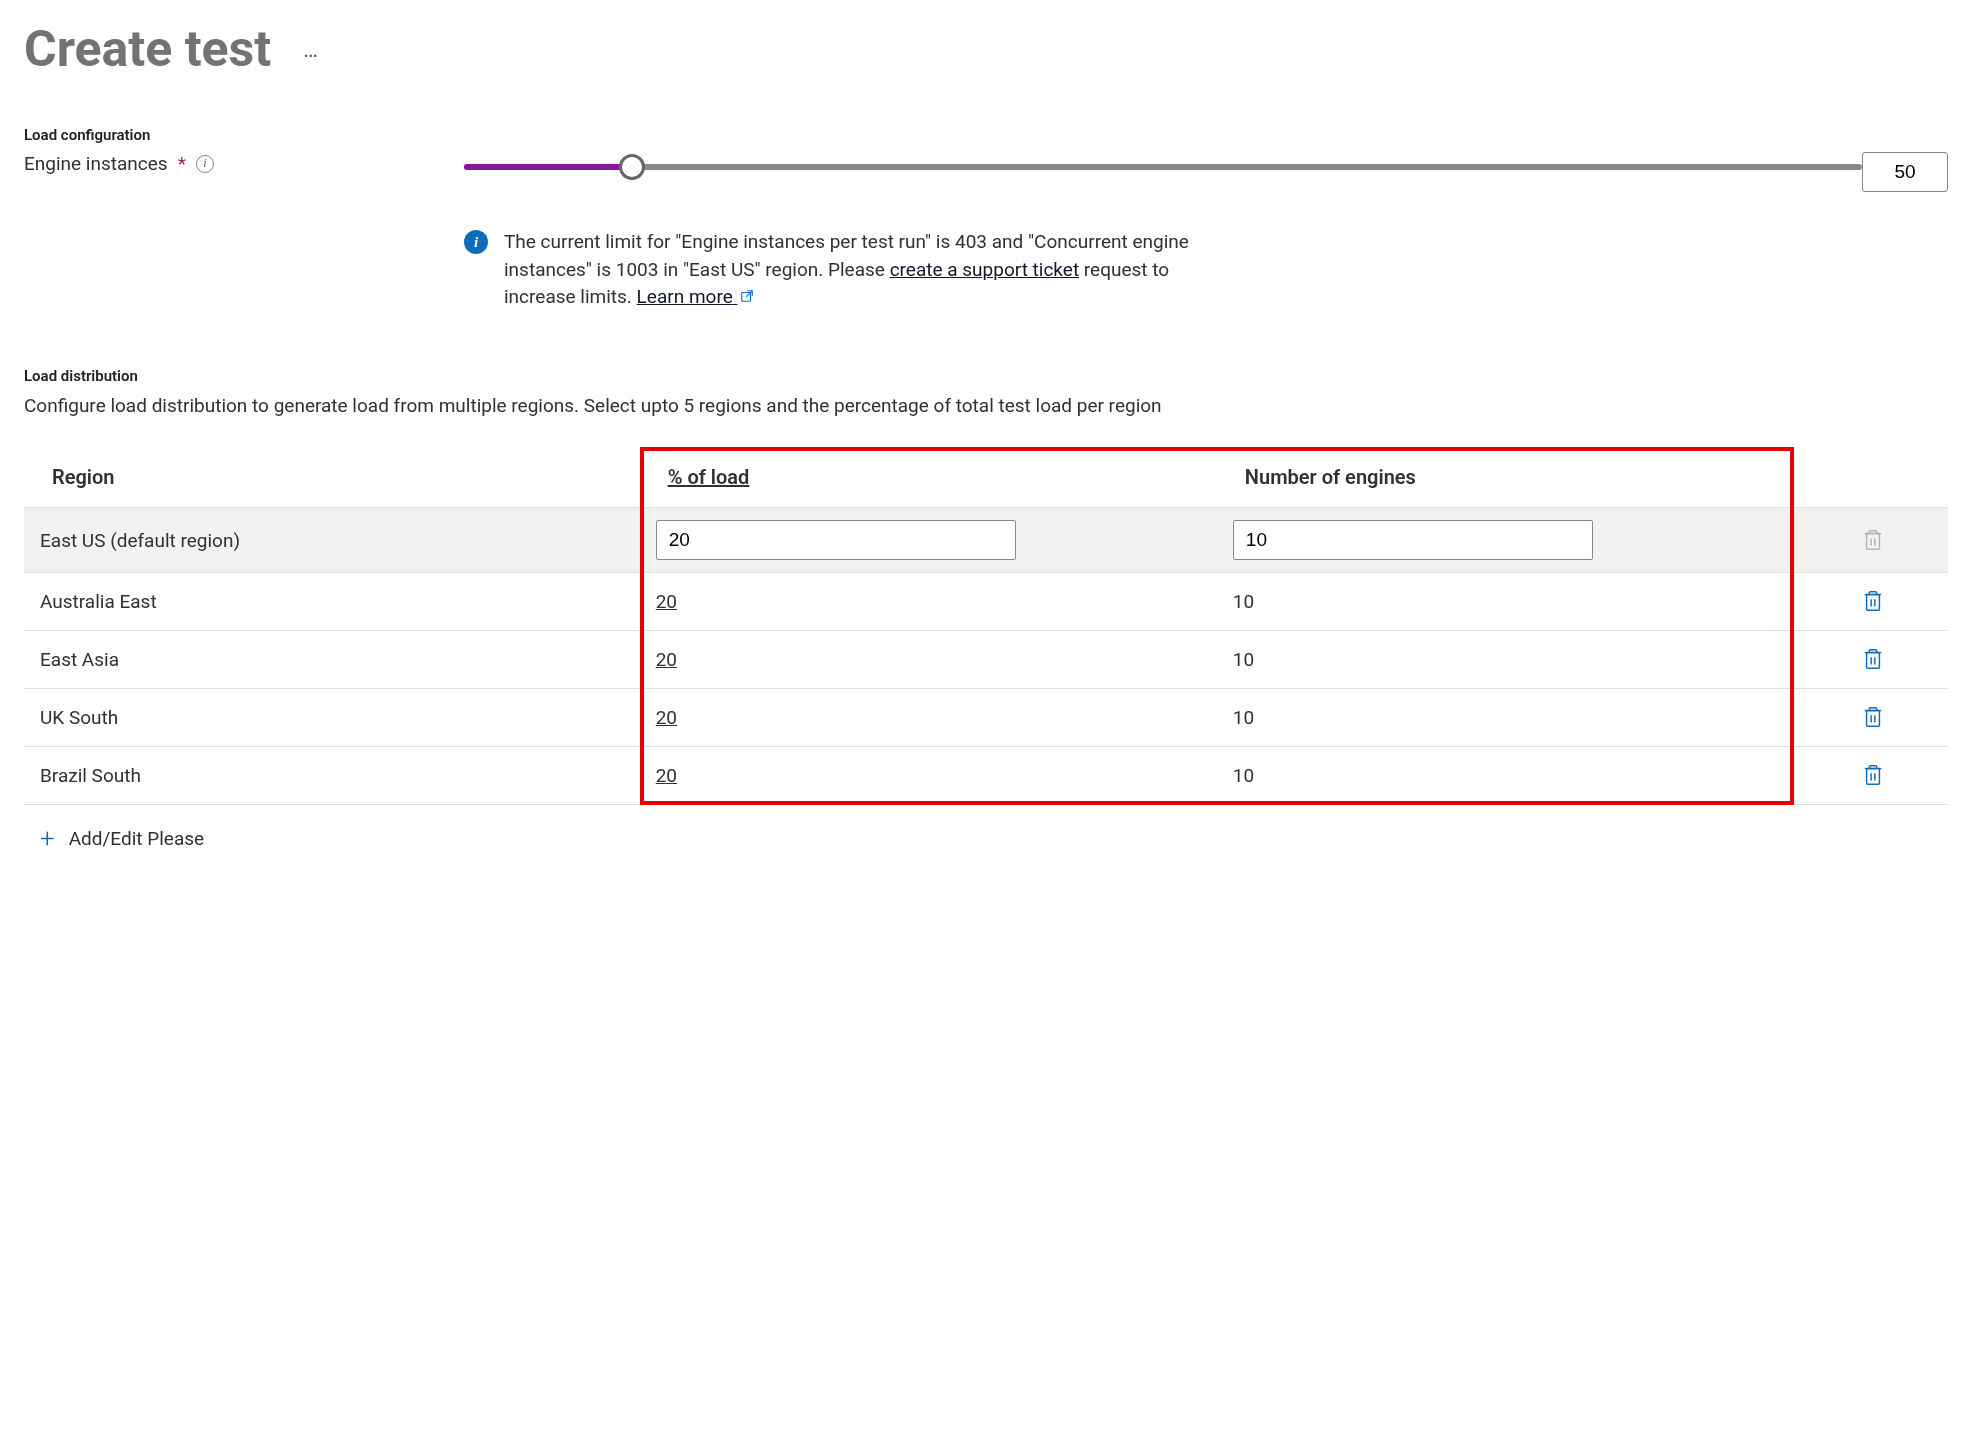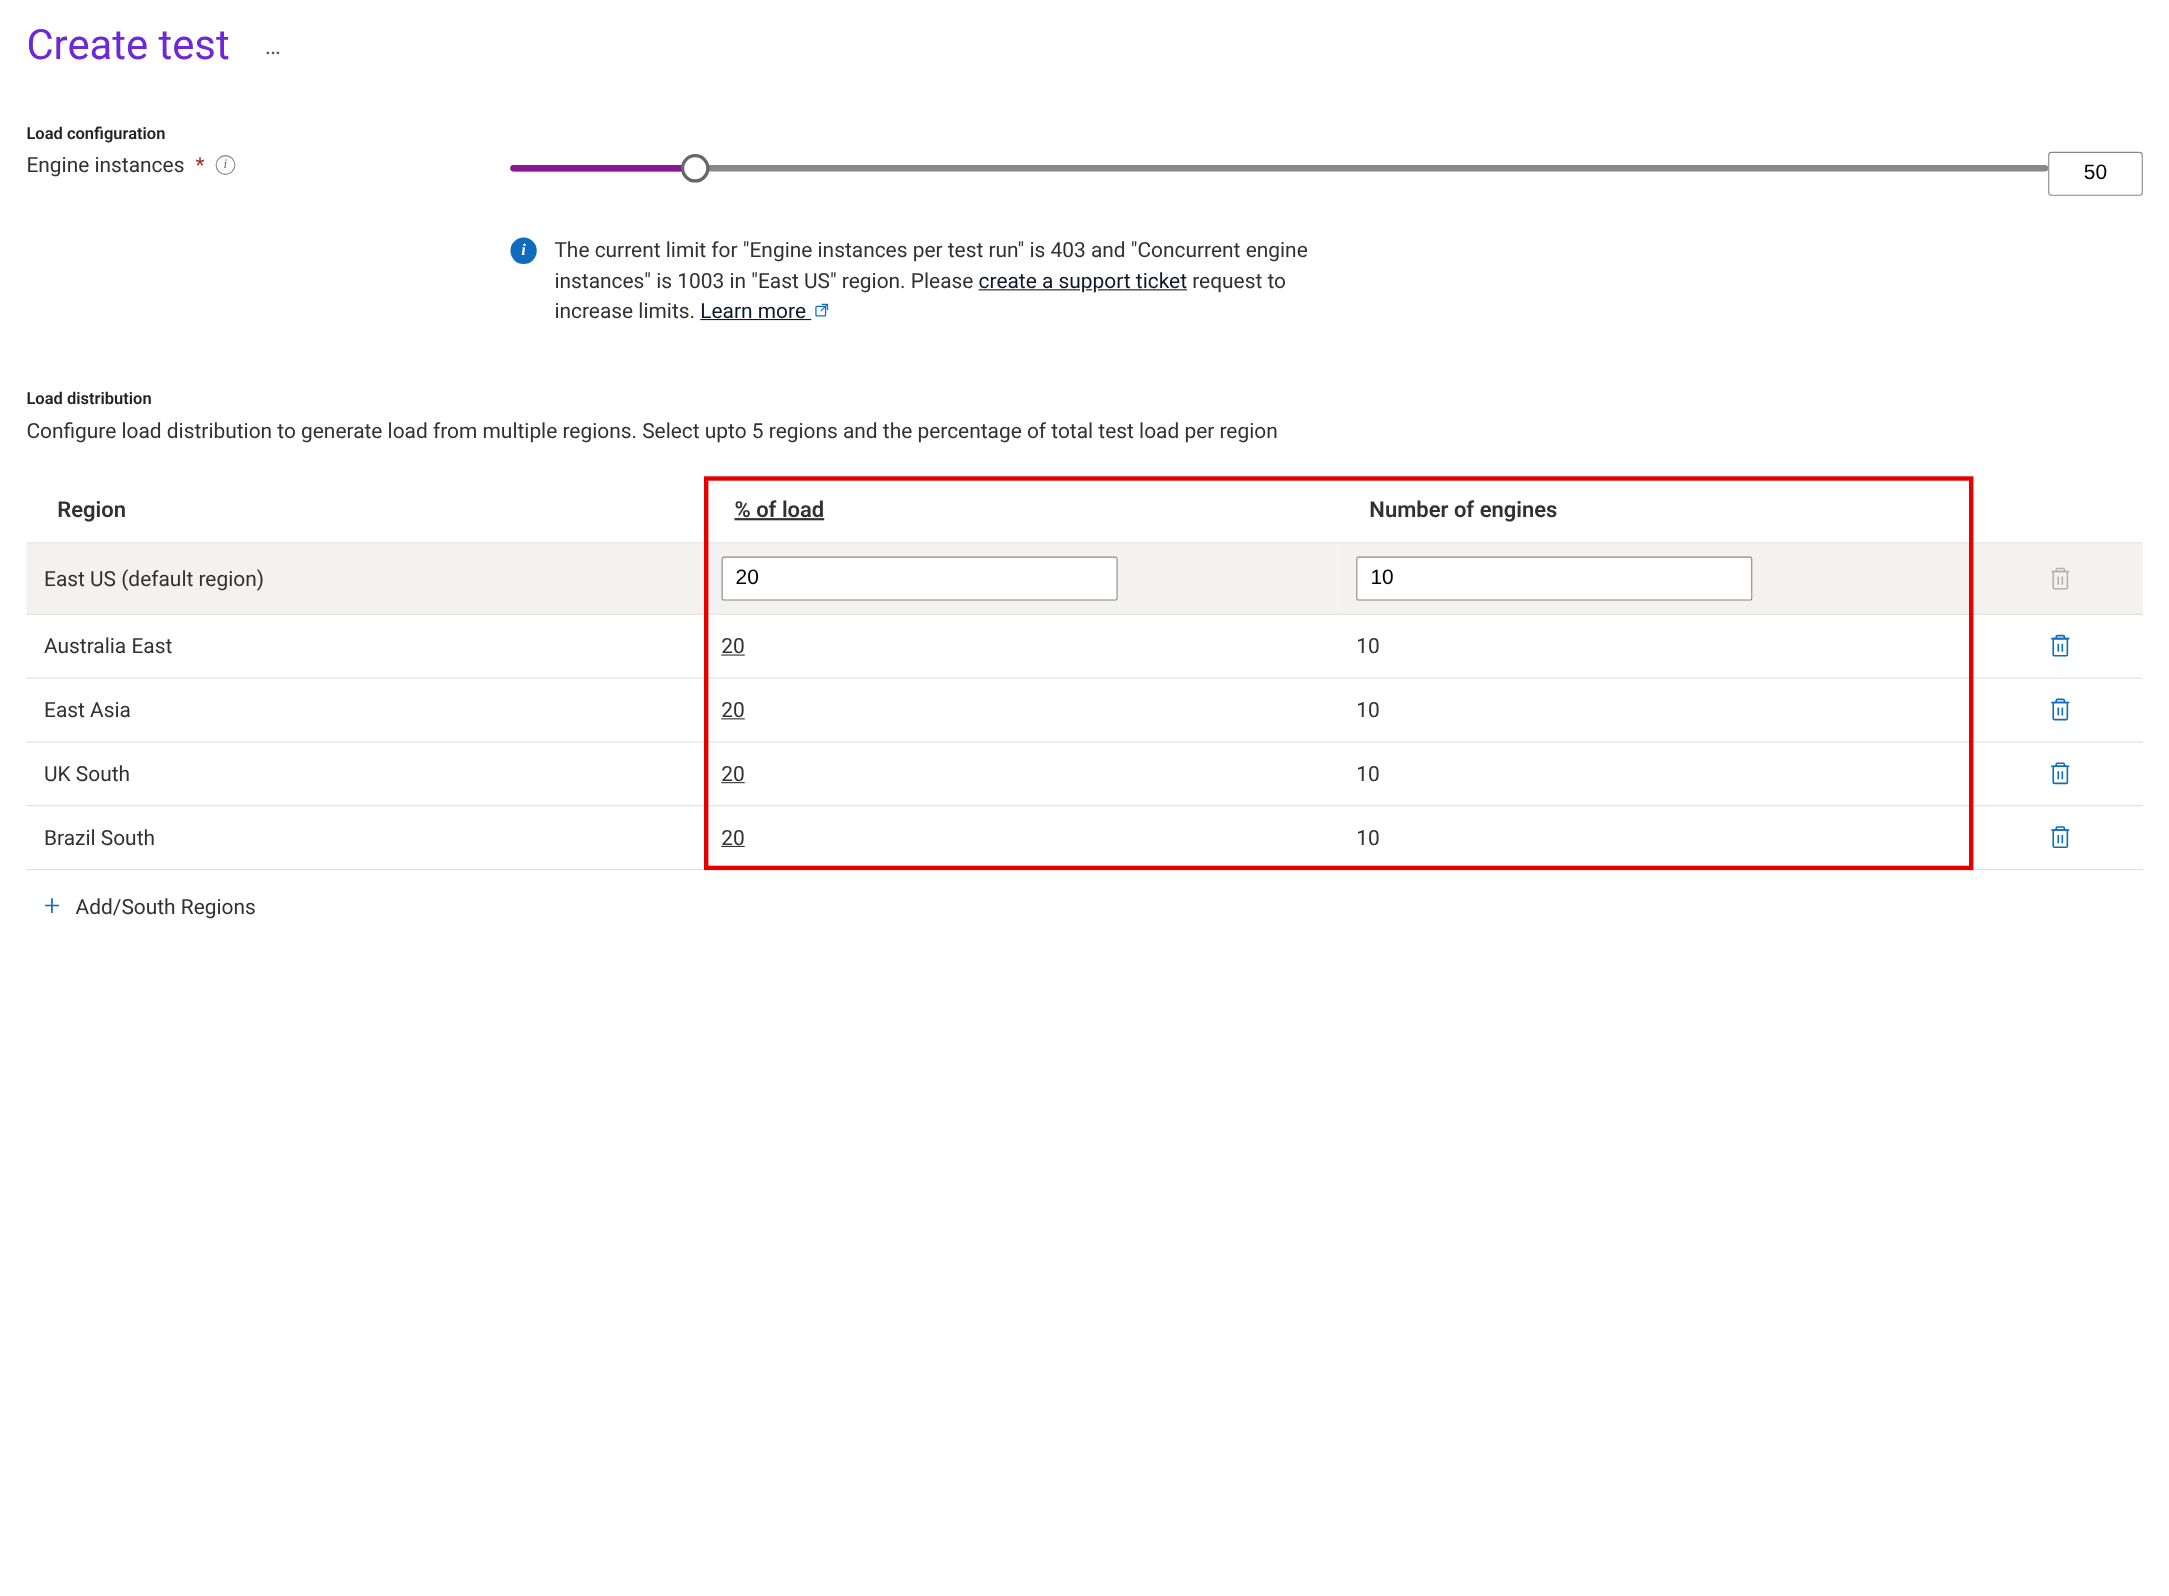--- a/index.html
+++ b/index.html
@@ -10,23 +10,23 @@
       padding: 20px 24px;
       font-size: 19px;
     }
     .page-title-row {
       display: flex;
       align-items: center;
       gap: 32px;
       margin-bottom: 48px;
     }
     .page-title {
-      font-size: 38px;
-      font-weight: 400;
-      color: #6d28d9;
+      font-size: 50px;
+      font-weight: 700;
+      color: #737373;
     }
     .ellipsis {
       font-size: 22px;
       color: #555;
       letter-spacing: 2px;
       cursor: pointer;
       user-select: none;
     }
     .section-heading {
       font-size: 15px;
@@ -348,15 +348,15 @@
                 </svg>
               </button></td>
           </tr>
         </tbody>
     </table>
     <div class="red-overlay" style="top:0; left:32%; width:60%; height:100%;"></div>
   </div>
 
   <div class="add-row">
     <span class="plus-icon">+</span>
-    <span>Add/South Regions</span>
+    <span>Add/Edit Please</span>
   </div>
 </div>
 
 </body></html>

